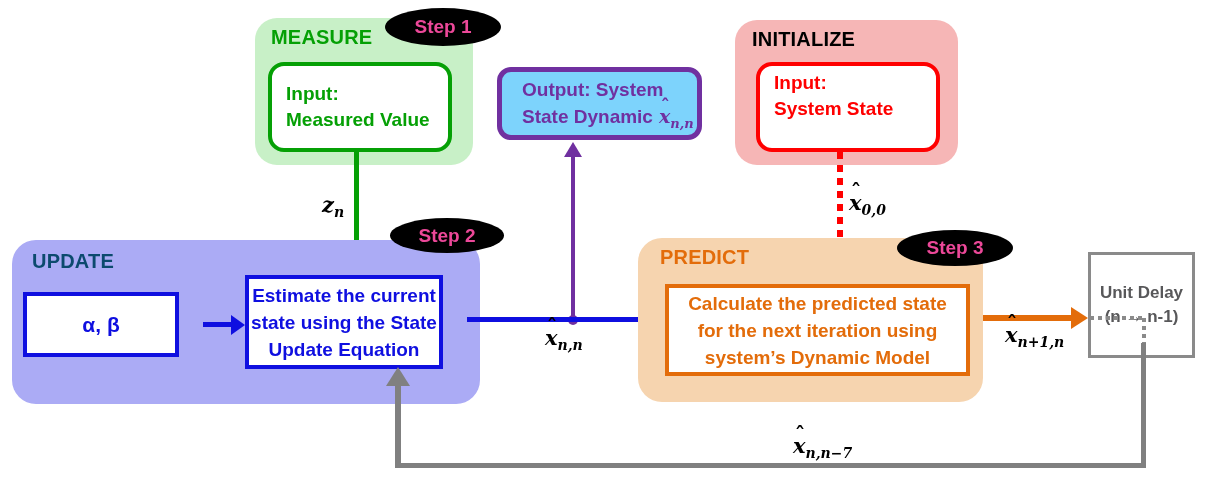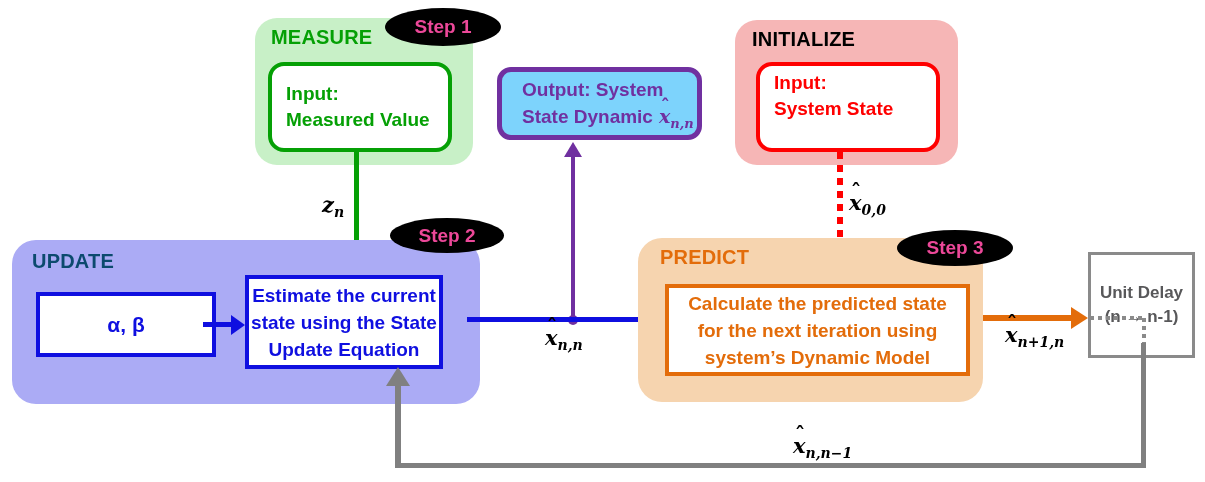--- a/index.html
+++ b/index.html
@@ -65,21 +65,21 @@
 
   <div class="line" style="left:837px; top:152px; width:6px; height:101px; background:repeating-linear-gradient(180deg, #FF0000 0 7px, transparent 7px 13px);"></div>
   <div class="ah" style="left:829px; top:252px; border-left:11px solid transparent; border-right:11px solid transparent; border-top:18px solid #FF0000;"></div>
   <span class="math" style="left:849px; top:192px;">
     <span class="mbase"><span class="mhat">ˆ</span><span>x</span></span><span class="msub">0,0</span>
   </span>
 
   <div class="group" style="left:12px; top:240px; width:468px; height:164px; background:#ABABF5;">
     <div class="group-title" style="left:20px; top:10px; color:#0c4a6e;">UPDATE</div>
   </div>
-  <div class="inner-sq ctr" style="left:36px; top:292px; width:180px; height:65px; border:4px solid #0F0FE0; color:#0F0FE0; font-size:21px;">
+  <div class="inner-sq ctr" style="left:23px; top:292px; width:156px; height:65px; border:4px solid #0F0FE0; color:#0F0FE0; font-size:21px;">
     <div>α, β</div>
   </div>
   <div class="inner-sq ctr" style="left:245px; top:275px; width:198px; height:94px; border:4px solid #0F0FE0; color:#0F0FE0; font-size:19px; line-height:27px;">
     <div>Estimate the current</div>
     <div>state using the State</div>
     <div>Update Equation</div>
   </div>
   <div class="badge" style="left:390px; top:218px; width:114px; height:35px;">Step 2</div>
 
   <div class="line" style="left:203px; top:322px; width:29px; height:5px; background:#0F0FE0;"></div>
@@ -113,16 +113,16 @@
   </div>
 
   <div class="line" style="left:1090px; top:316px; width:55px; height:4px; background:repeating-linear-gradient(90deg, #8A8A8A 0 4px, transparent 4px 8px);"></div>
   <div class="line" style="left:1142px; top:318px; width:4px; height:25px; background:repeating-linear-gradient(180deg, #8A8A8A 0 4px, transparent 4px 8px);"></div>
 
   <div class="line" style="left:1141px; top:343px; width:5px; height:125px; background:#808080;"></div>
   <div class="line" style="left:395px; top:463px; width:751px; height:5px; background:#808080;"></div>
   <div class="line" style="left:395px; top:385px; width:6px; height:81px; background:#808080;"></div>
   <div class="ah" style="left:386px; top:367px; border-left:12px solid transparent; border-right:12px solid transparent; border-bottom:19px solid #808080;"></div>
   <span class="math" style="left:793px; top:435px;">
-    <span class="mbase"><span class="mhat">ˆ</span><span>x</span></span><span class="msub">n,n−1</span>
+    <span class="mbase"><span class="mhat">ˆ</span><span>x</span></span><span class="msub">n,n−7</span>
   </span>
 
 </div>
 
 </body></html>

